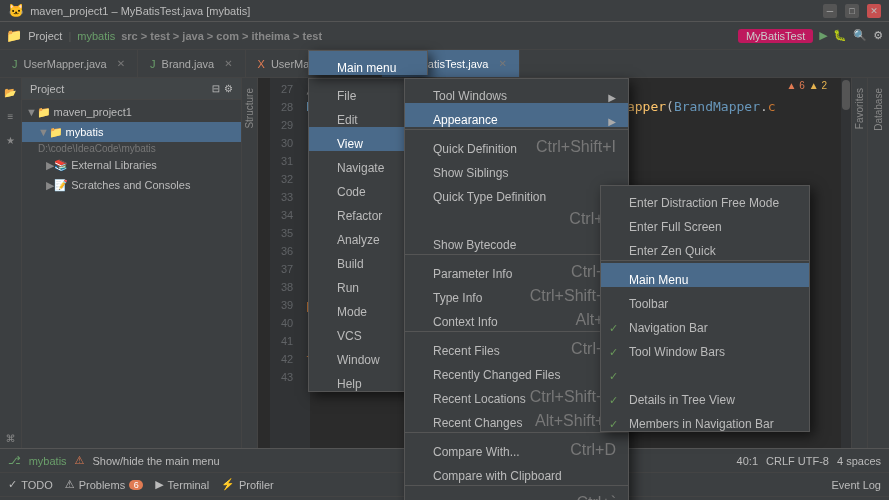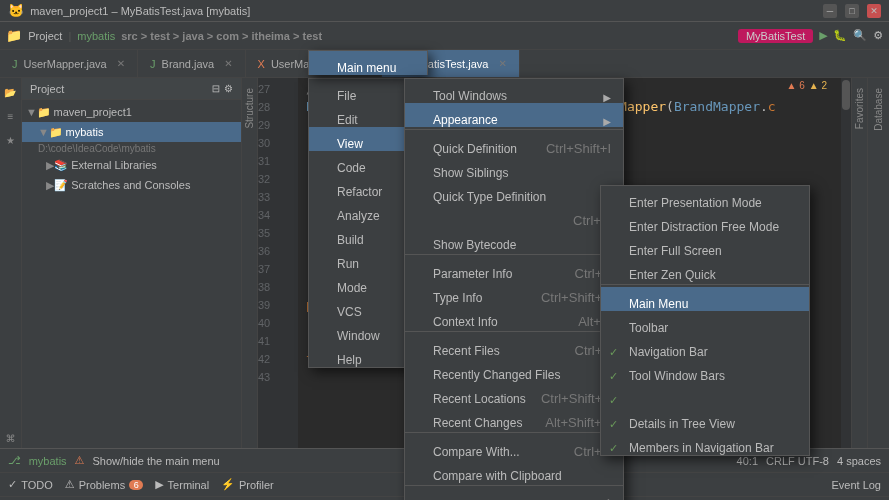--- a/index.html
+++ b/index.html
@@ -94,28 +94,28 @@
 
     
     .editor-area {
       flex: 1;
       background: #2b2b2b;
       position: relative;
       overflow: hidden;
     }
     .line-numbers {
       position: absolute;
-      left: 0;
+      left: 12px;
       top: 0;
       width: 40px;
       background: #313335;
       height: 100%;
       display: flex;
       flex-direction: column;
-      align-items: flex-start;
+      align-items: center;
       padding-right: 6px;
       padding-top: 2px;
     }
     .line-num {
       height: 18px;
       font-size: 11px;
       color: #606366;
       line-height: 18px;
     }
     .code-content {
@@ -198,21 +198,21 @@
       align-items: flex-end;
       padding: 0 12px 0 28px;
       cursor: pointer;
       font-size: 12px;
       color: #bbbbbb;
       position: relative;
       gap: 4px;
       justify-content: space-between;
     }
     .ctx-item.highlighted { background: #4a6a8a; color: #fff; }
-    .ctx-item .shortcut { color: #777; font-size: 13px; margin-left: auto; }
+    .ctx-item .shortcut { color: #777; font-size: 16px; margin-left: auto; }
     .ctx-item .arrow { color: #aaa; font-size: 10px; }
     .ctx-item .check { position: absolute; left: 8px; font-size: 11px; color: #6a9a5a; }
     .ctx-item-label { flex: 1; }
     .separator { height: 1px; background: #555; margin: 2px 0; }
 
     
     .side-label {
       writing-mode: vertical-rl;
       transform: rotate(180deg);
       font-size: 10px;
@@ -392,20 +392,24 @@
       </div>
       <div class="ctx-item">
         <span class="ctx-item-label">Edit</span>
         <span class="arrow">▶</span>
       </div>
       <div class="ctx-item highlighted">
         <span class="ctx-item-label">View</span>
         <span class="arrow">▶</span>
       </div>
       <div class="ctx-item">
+        <span class="ctx-item-label">Navigate</span>
+        <span class="arrow">▶</span>
+      </div>
+      <div class="ctx-item">
         <span class="ctx-item-label">Code</span>
         <span class="arrow">▶</span>
       </div>
       <div class="ctx-item">
         <span class="ctx-item-label">Refactor</span>
         <span class="arrow">▶</span>
       </div>
       <div class="ctx-item">
         <span class="ctx-item-label">Analyze</span>
         <span class="arrow">▶</span>
@@ -507,23 +511,20 @@
       </div>
       <div class="separator"></div>
       <div class="ctx-item">
         <span class="ctx-item-label">Quick Switch Scheme...</span>
         <span class="shortcut">Ctrl+`</span>
       </div>
 
     </div>
 
     <div class="context-menu" style="left:600px; top:107px; min-width:210px;">
-      <div class="ctx-item">
-        <span class="ctx-item-label">Enter Presentation Mode</span>
-      </div>
       <div class="ctx-item">
         <span class="ctx-item-label">Enter Distraction Free Mode</span>
       </div>
       <div class="ctx-item">
         <span class="ctx-item-label">Enter Full Screen</span>
       </div>
       <div class="ctx-item">
         <span class="ctx-item-label">Enter Zen Quick</span>
       </div>
       <div class="separator"></div>

